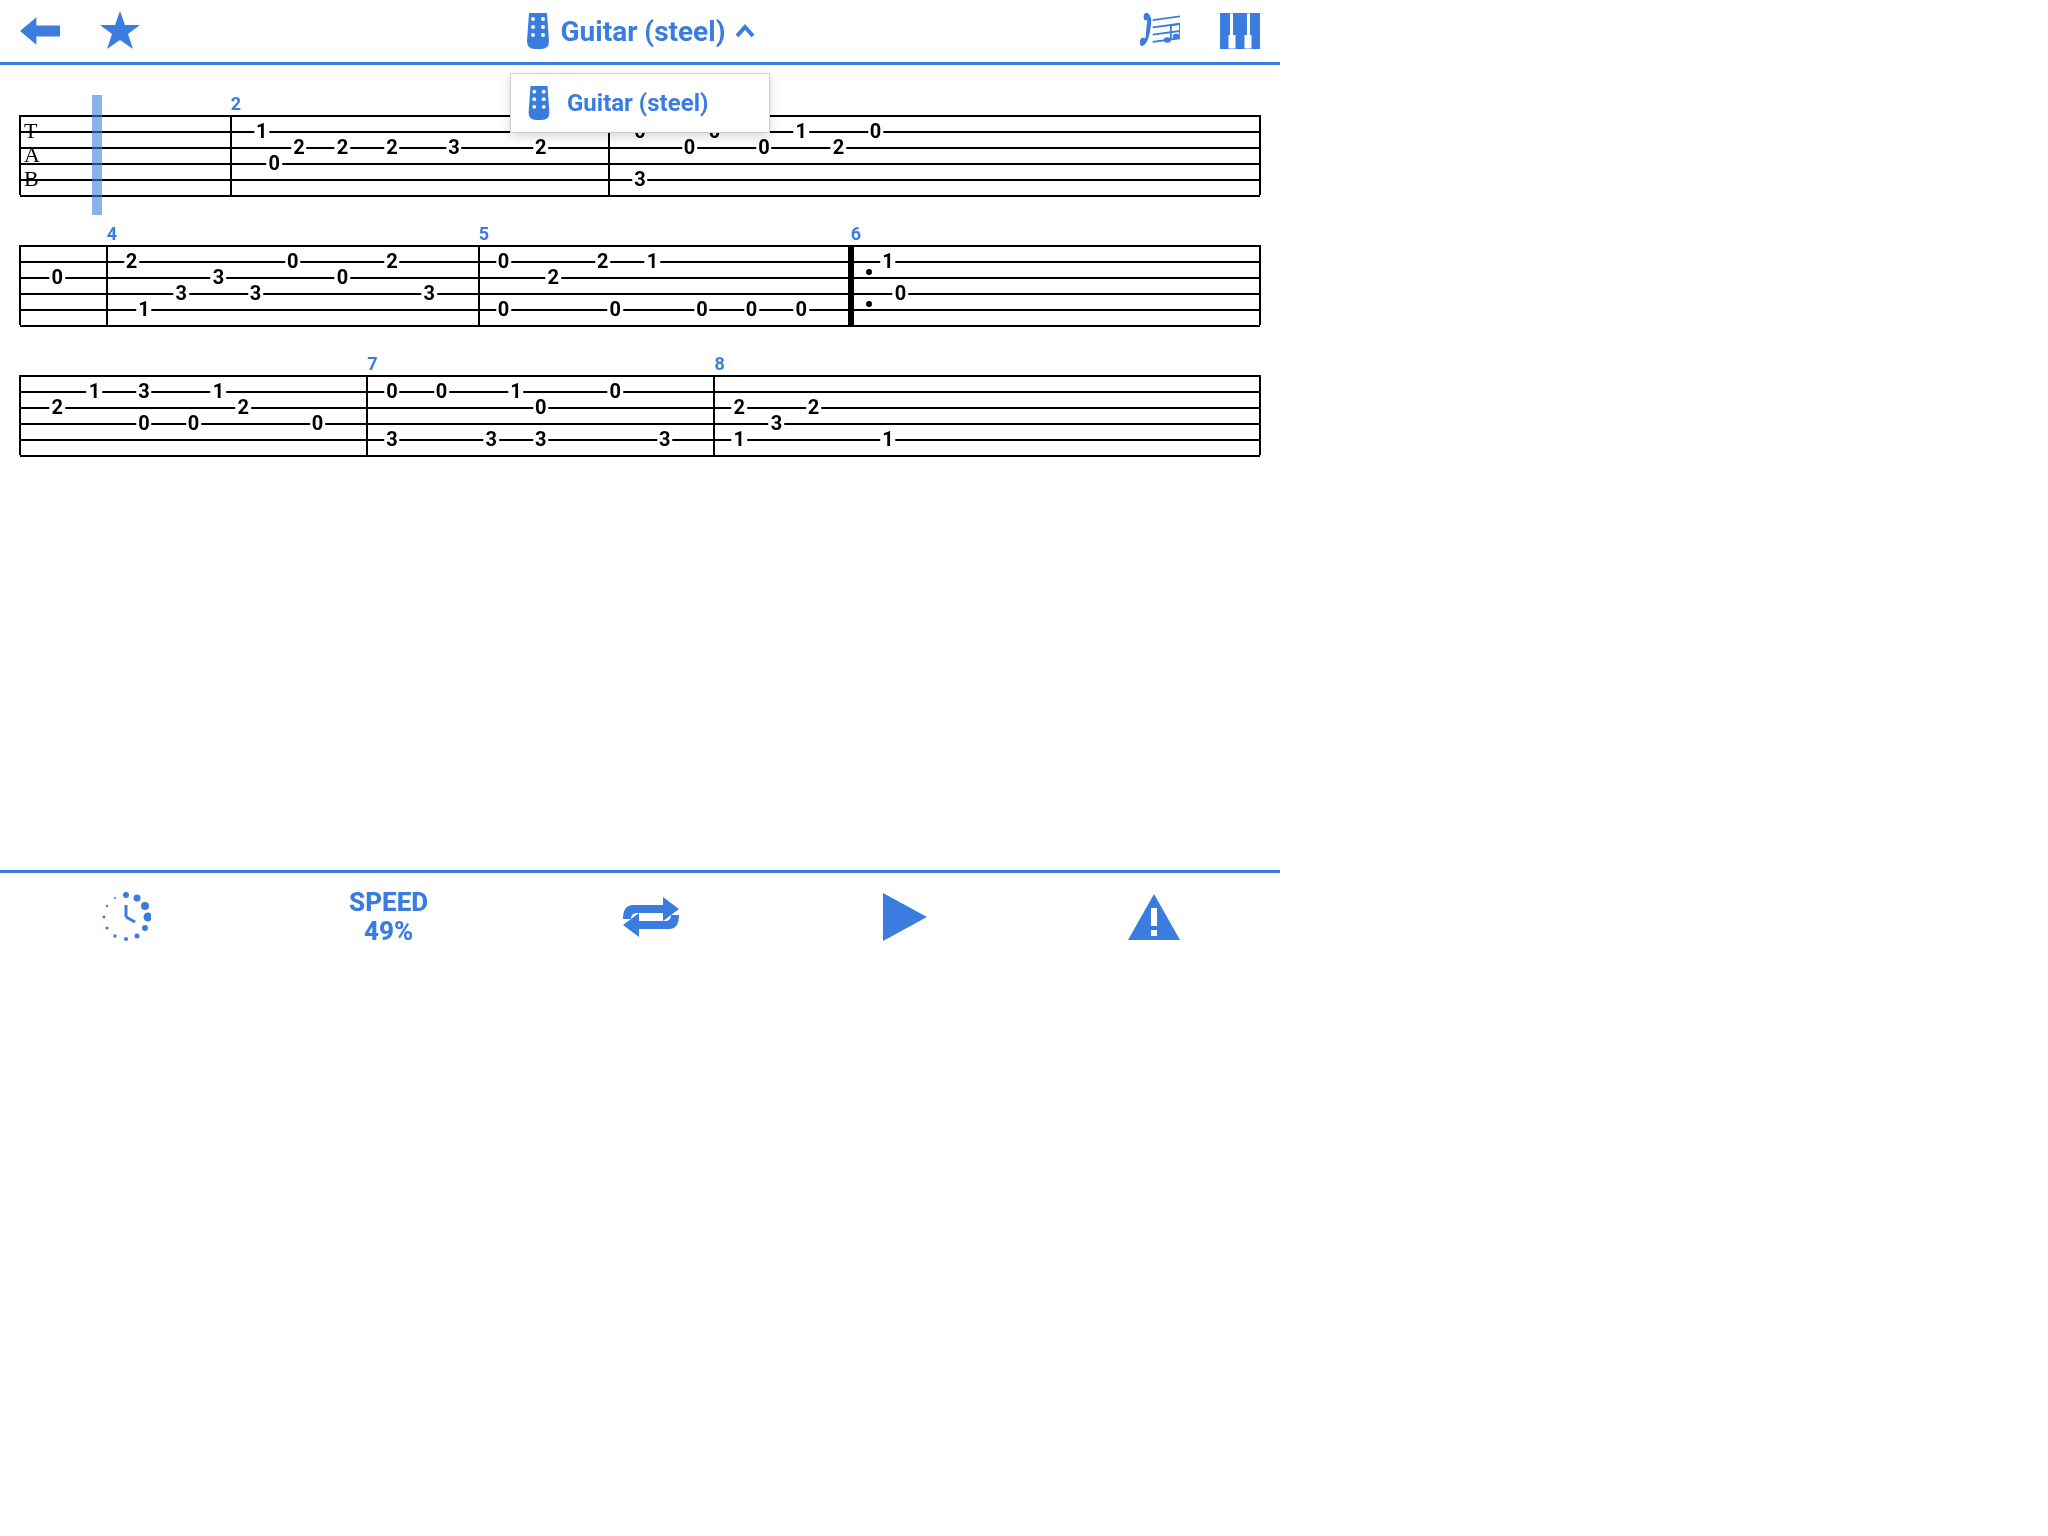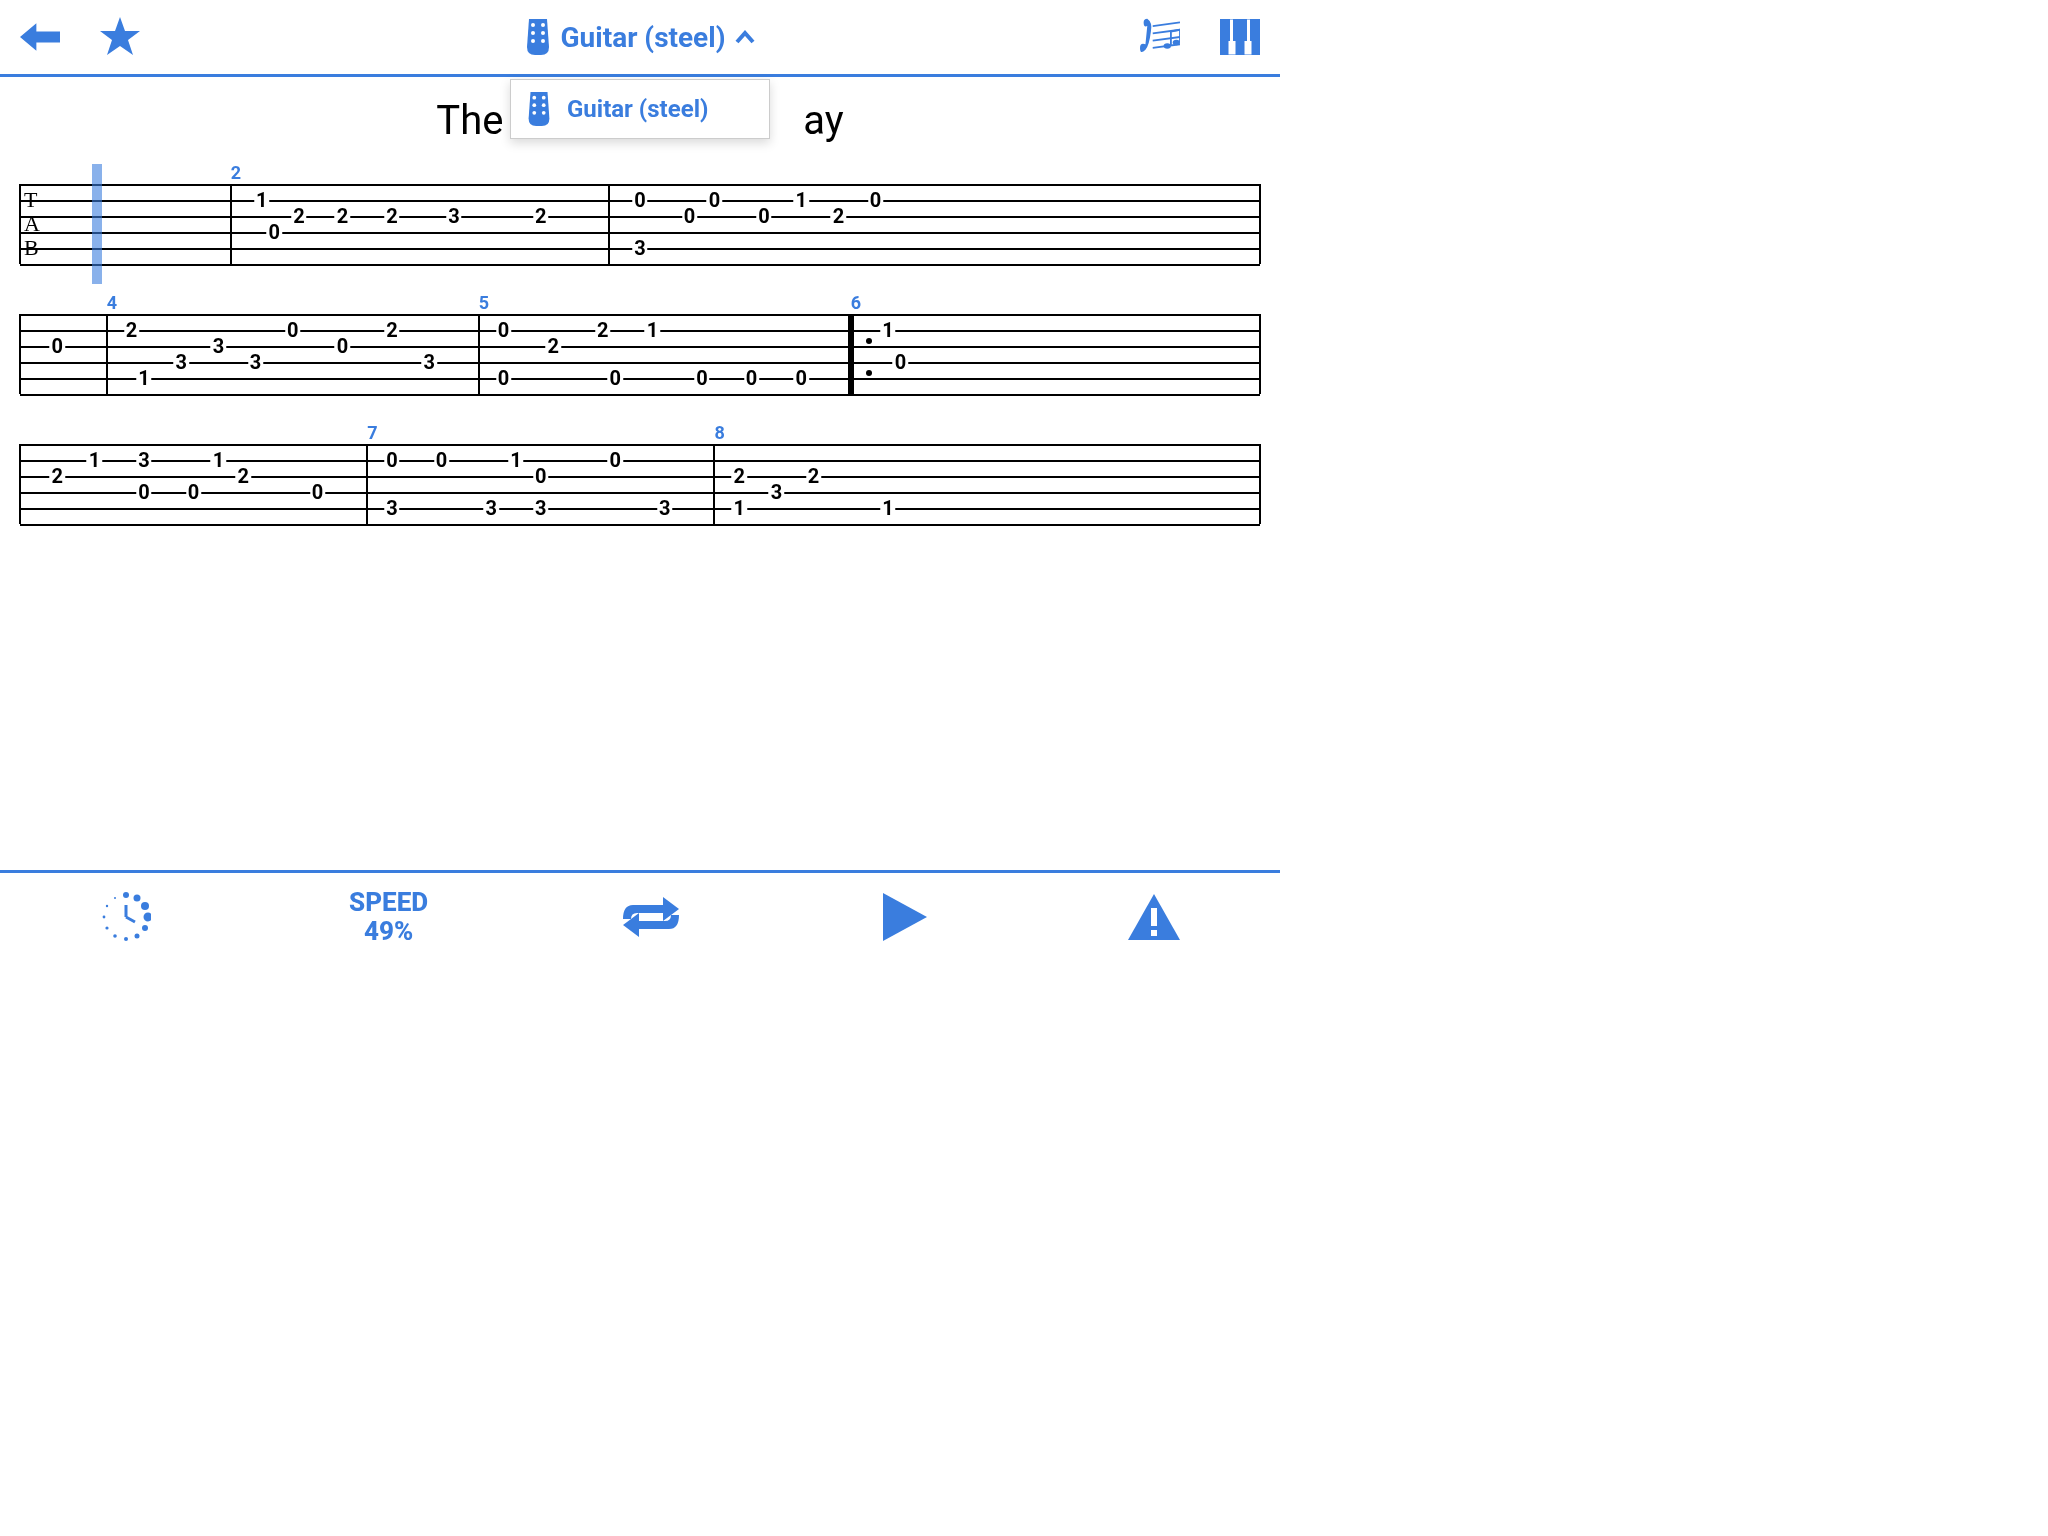--- a/index.html
+++ b/index.html
@@ -7,21 +7,21 @@
     font-family: -apple-system, BlinkMacSystemFont, "Segoe UI", Roboto, Helvetica, Arial, sans-serif;
     background: #fff;
     width: 1280px;
     height: 960px;
     position: relative;
     overflow: hidden;
   }
   .top-bar {
     display: flex;
     align-items: center;
-    height: 74px;
+    height: 62px;
     padding: 0 20px;
     position: relative;
     z-index: 10;
   }
   .top-left, .top-right { display: flex; align-items: center; gap: 40px; }
   .top-center {
     flex: 1;
     display: flex;
     justify-content: center;
     align-items: center;
@@ -243,25 +243,20 @@
         <rect x="22" y="0" width="5" height="22" class="blue-fill"></rect>
         <rect x="30" y="0" width="5" height="22" class="blue-fill"></rect>
       </svg>
     </div>
   </div>
 </div>
 
 <div class="divider"></div>
 
 <div class="content">
-  <h1 class="song-title">
-    <span>The</span>
-    <span style="display:inline-block; width:280px;"></span>
-    <span>ay</span>
-  </h1>
 
   <div id="staffs-container">
       <div class="staff">
         <div class="line l0"></div>
         <div class="line l1"></div>
         <div class="line l2"></div>
         <div class="line l3"></div>
         <div class="line l4"></div>
         <div class="line l5"></div>
         <div class="tab-label">T<br>A<br>B</div>

